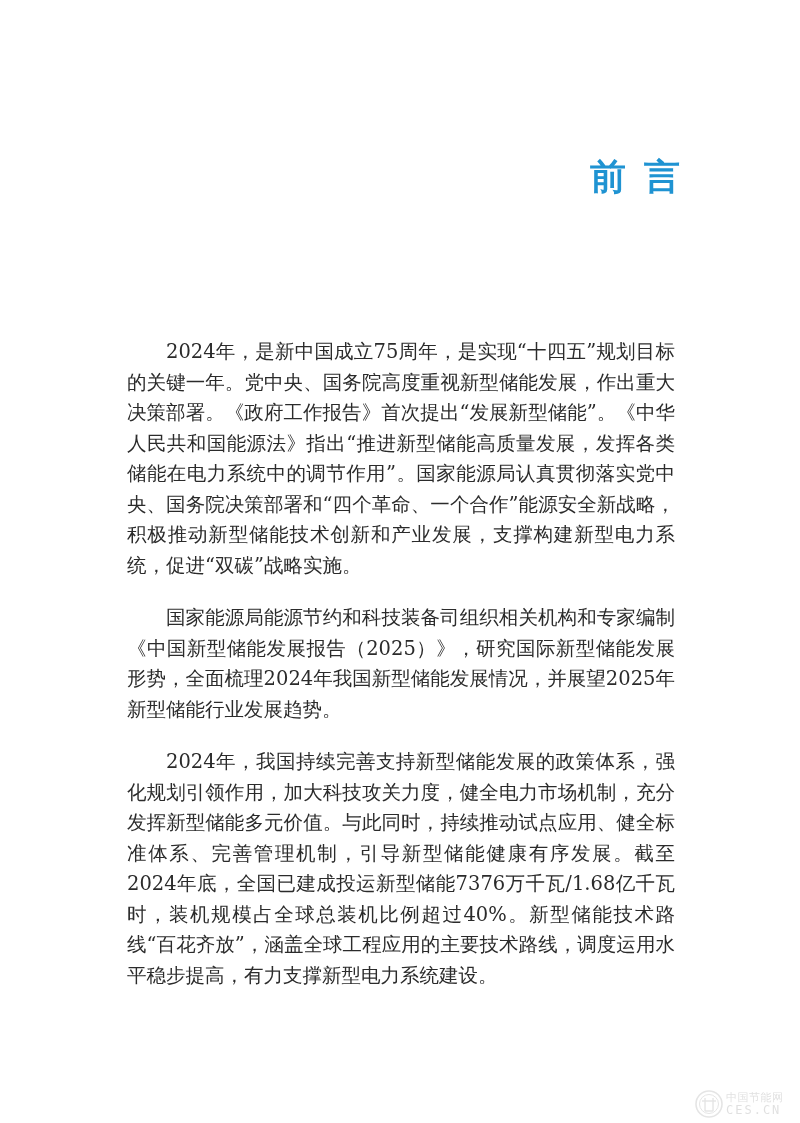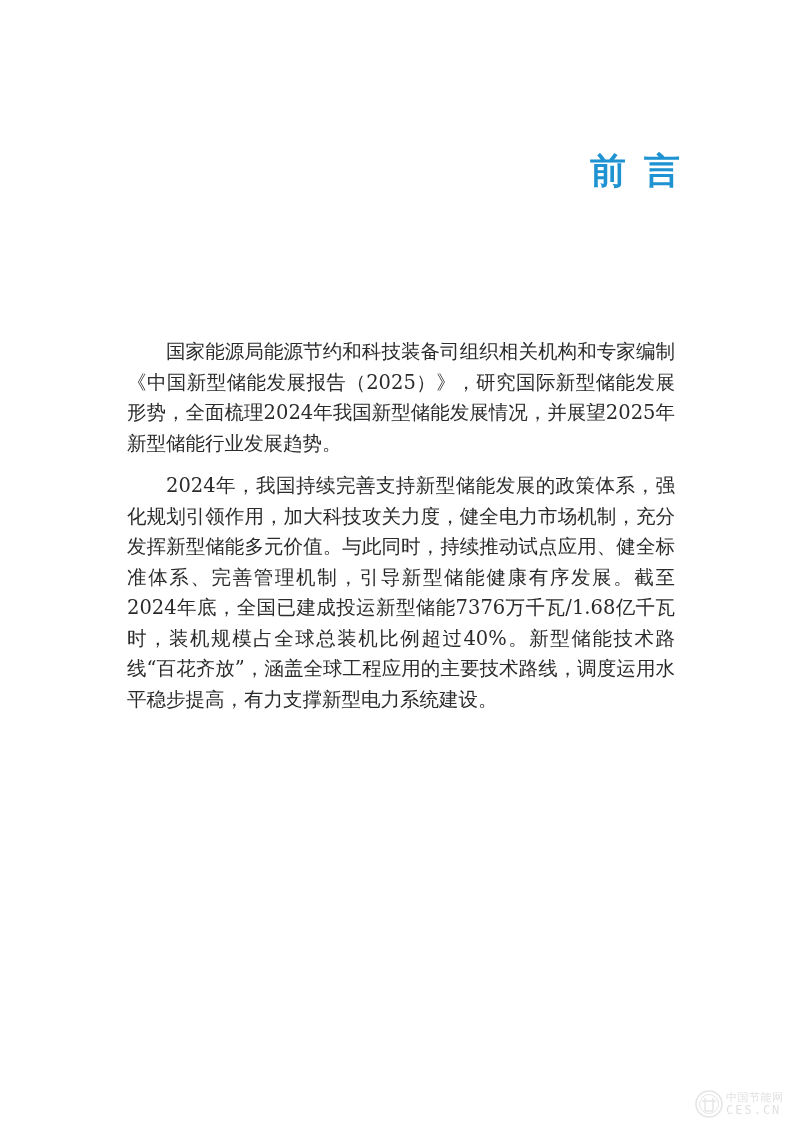--- a/index.html
+++ b/index.html
@@ -10,21 +10,21 @@
     body {
       width: 800px;
       height: 1123px;
       position: relative;
       overflow: hidden;
       font-family: "DejaVu Serif", "Liberation Serif", serif;
       color: #2a2a2a;
     }
     .page-title {
       position: absolute;
-      top: 146px;
+      top: 152px;
       right: 120px;
       font-family: "DejaVu Sans", "Liberation Sans", sans-serif;
       font-weight: bold;
       font-size: 36px;
       letter-spacing: 18px;
       color: #1f93d2;
       line-height: 50px;
       margin-right: -18px;
     }
     .content {
@@ -35,21 +35,21 @@
     }
     .para {
       margin: 0;
       font-size: 19.5px;
       line-height: 30.5px;
       text-indent: 2em;
       text-align: justify;
       color: #2b2b2b;
     }
     .para + .para {
-      margin-top: 12px;
+      margin-top: 22px;
     }
     .watermark {
       position: absolute;
       right: 14px;
       bottom: 2px;
       width: 92px;
       height: 34px;
       display: flex;
       align-items: center;
       opacity: 0.55;
@@ -77,20 +77,21 @@
       color: #c8c8c8;
       letter-spacing: 2px;
     }
   </style>
 </head>
 <body>
 
 <div class="page-title">前言</div>
 
 <div class="content">
+  <p class="para">2024年，是新中国成立75周年，是实现“十四五”规划目标的关键一年。党中央、国务院高度重视新型储能发展，作出重大决策部署。《政府工作报告》首次提出“发展新型储能”。《中华人民共和国能源法》指出“推进新型储能高质量发展，发挥各类储能在电力系统中的调节作用”。国家能源局认真贯彻落实党中央、国务院决策部署和“四个革命、一个合作”能源安全新战略，积极推动新型储能技术创新和产业发展，支撑构建新型电力系统，促进“双碳”战略实施。</p>
   <p class="para">国家能源局能源节约和科技装备司组织相关机构和专家编制《中国新型储能发展报告（2025）》，研究国际新型储能发展形势，全面梳理2024年我国新型储能发展情况，并展望2025年新型储能行业发展趋势。</p>
   <p class="para">2024年，我国持续完善支持新型储能发展的政策体系，强化规划引领作用，加大科技攻关力度，健全电力市场机制，充分发挥新型储能多元价值。与此同时，持续推动试点应用、健全标准体系、完善管理机制，引导新型储能健康有序发展。截至2024年底，全国已建成投运新型储能7376万千瓦/1.68亿千瓦时，装机规模占全球总装机比例超过40%。新型储能技术路线“百花齐放”，涵盖全球工程应用的主要技术路线，调度运用水平稳步提高，有力支撑新型电力系统建设。</p>
 </div>
 
 <div class="watermark">
   <svg viewBox="0 0 30 30">
     <circle cx="15" cy="15" r="13" fill="none" stroke="#cfcfcf" stroke-width="1.6"></circle>
     <circle cx="15" cy="15" r="9.5" fill="none" stroke="#cfcfcf" stroke-width="1"></circle>
     <line x1="8" y1="12" x2="22" y2="12" stroke="#cfcfcf" stroke-width="1.4"></line>
     <line x1="11" y1="9" x2="11" y2="22" stroke="#cfcfcf" stroke-width="1.4"></line>

